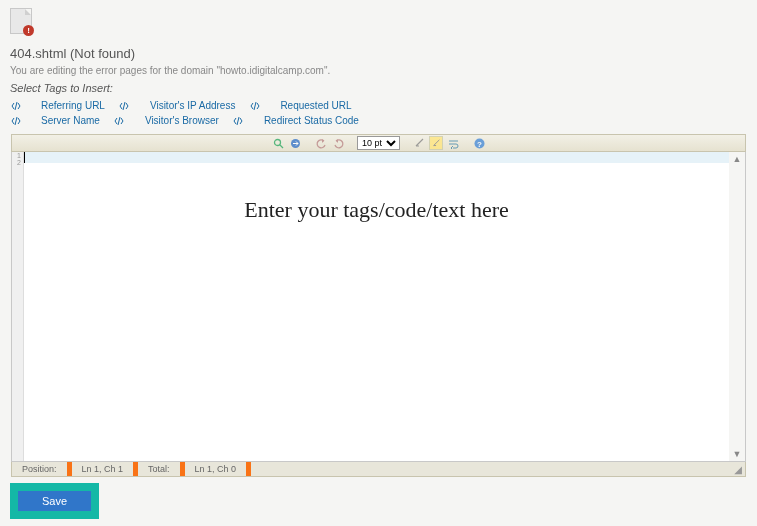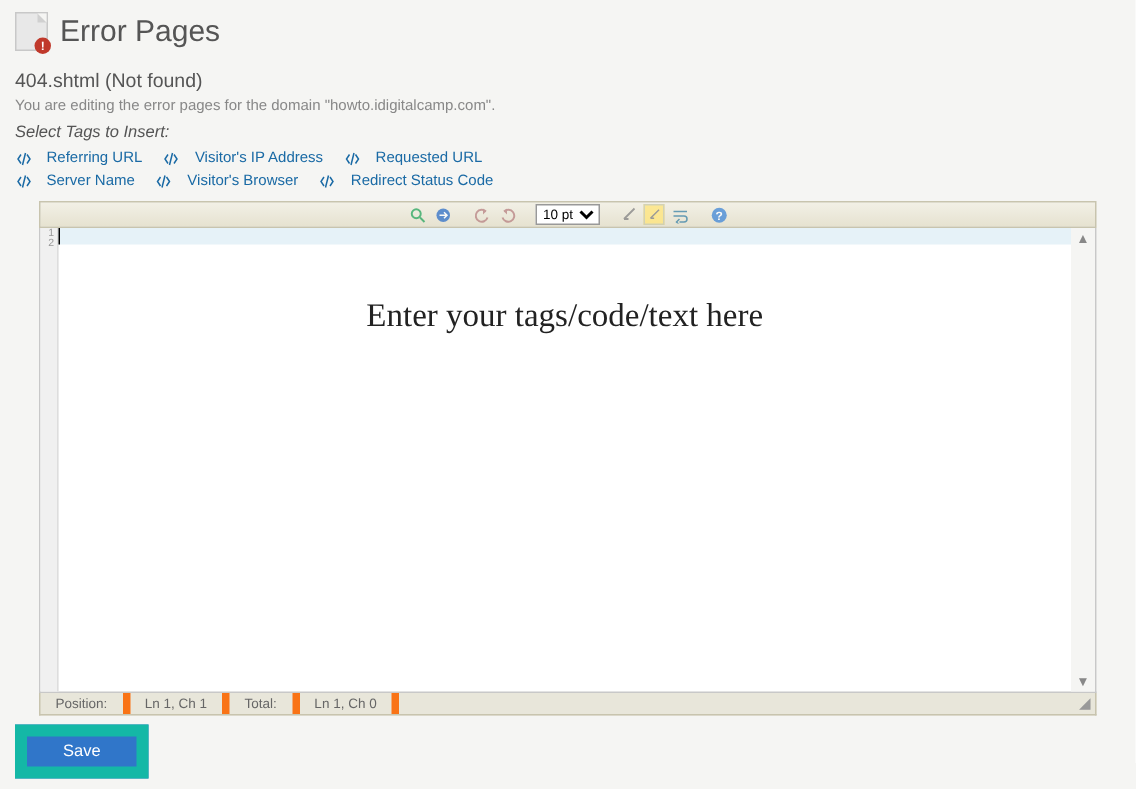--- a/index.html
+++ b/index.html
@@ -65,33 +65,33 @@
       font-style: italic;
     }
     .tag-row {
       padding: 2px 10px;
       display: flex;
       gap: 14px;
     }
     .tag-link {
       display: flex;
       align-items: center;
-      gap: 10px;
+      gap: 20px;
       font-size: 10px;
       color: #1a6aa5;
       cursor: pointer;
     }
     .tag-link .mini-icon {
       width: 11px; height: 11px;
       display: inline-flex;
       align-items: center;
       justify-content: center;
     }
     .editor-wrap {
-      margin: 6px 26px 0;
+      margin: 6px 11px 0;
     }
     .toolbar {
       height: 18px;
       background: linear-gradient(#f2f0e6, #e6e2d0);
       border: 1px solid #c8c4ae;
       display: flex;
       align-items: center;
       justify-content: center;
       gap: 3px;
       font-size: 9px;
@@ -200,21 +200,20 @@
       cursor: pointer;
     }
   </style>
 </head>
 <body>
 
 <div class="header">
   <div class="page-icon">
     <div class="badge">!</div>
   </div>
-  <h1 class="page-title">Error Pages</h1>
 </div>
 
 <div class="subheader">404.shtml (Not found)</div>
 <div class="desc">You are editing the error pages for the domain "howto.idigitalcamp.com".</div>
 <div class="select-label">Select Tags to Insert:</div>
 
 <div class="tag-row">
   <span class="tag-link">
     <span class="mini-icon">
         <svg width="10" height="10" viewBox="0 0 10 10">

